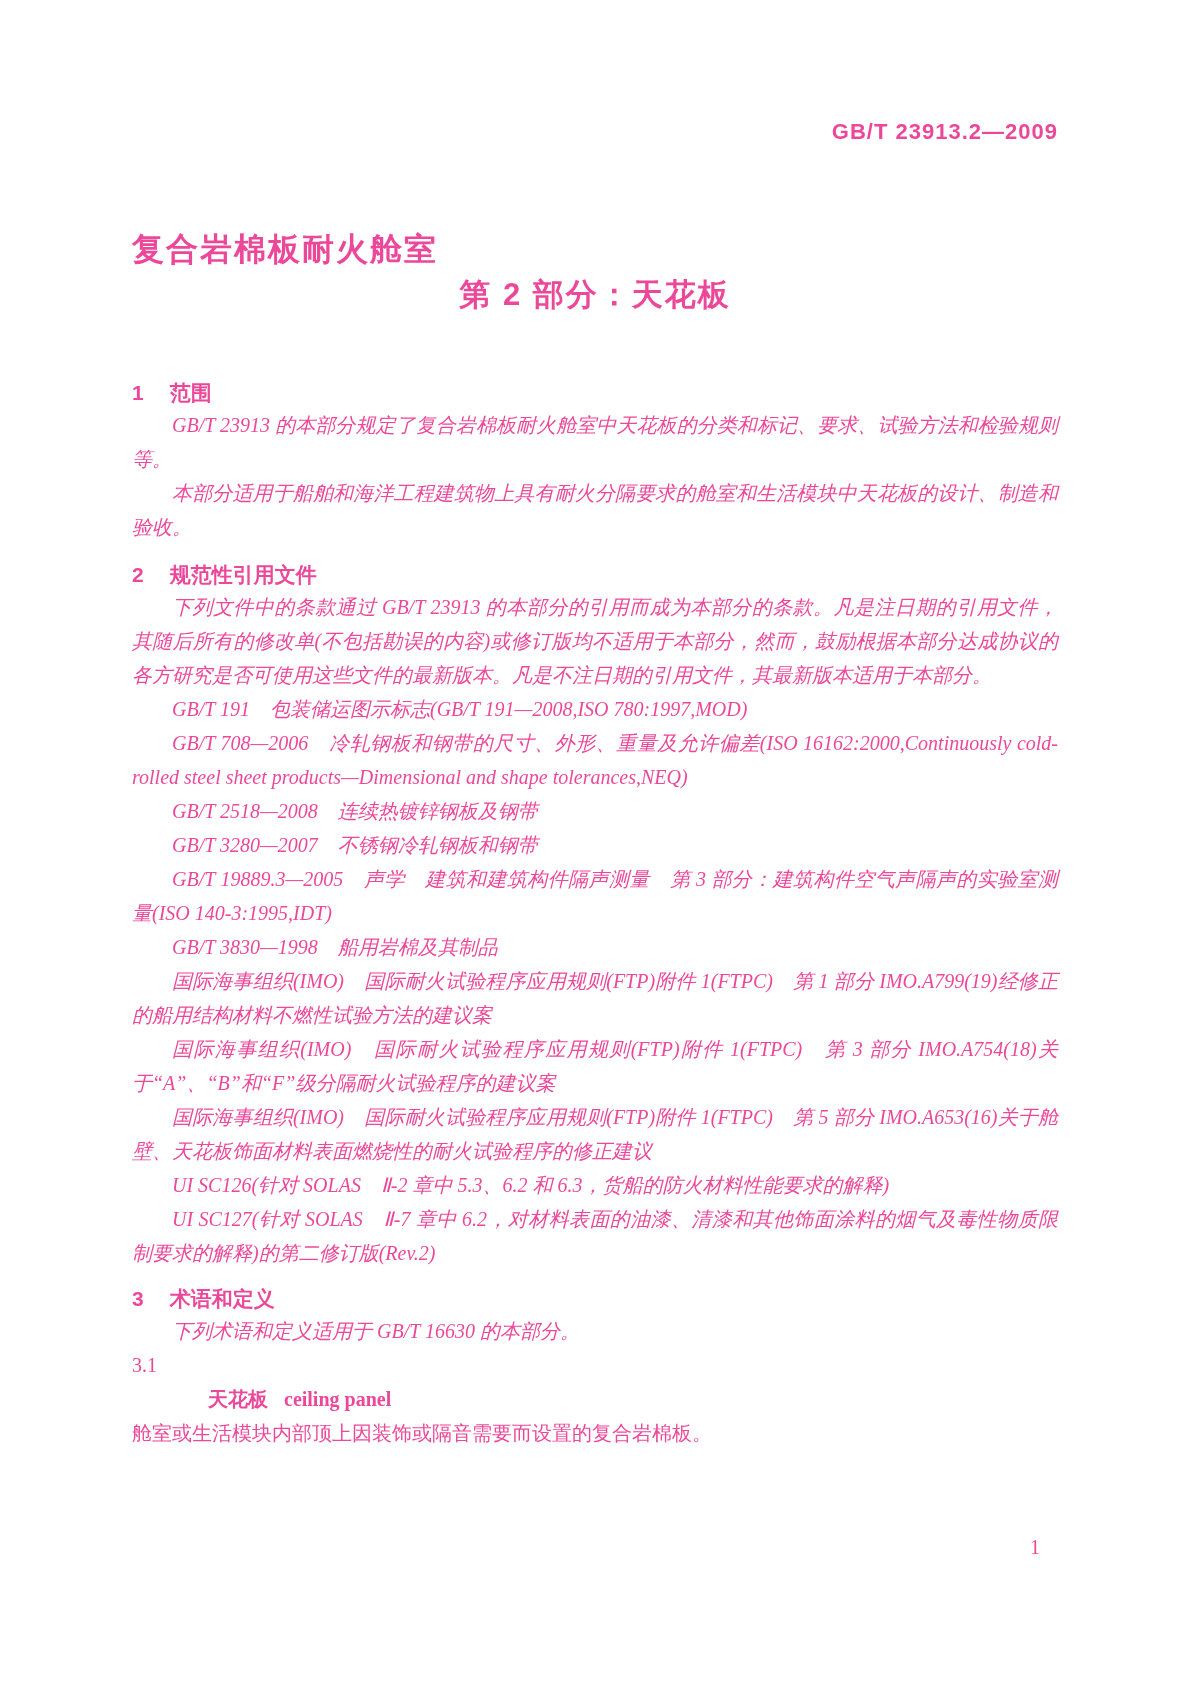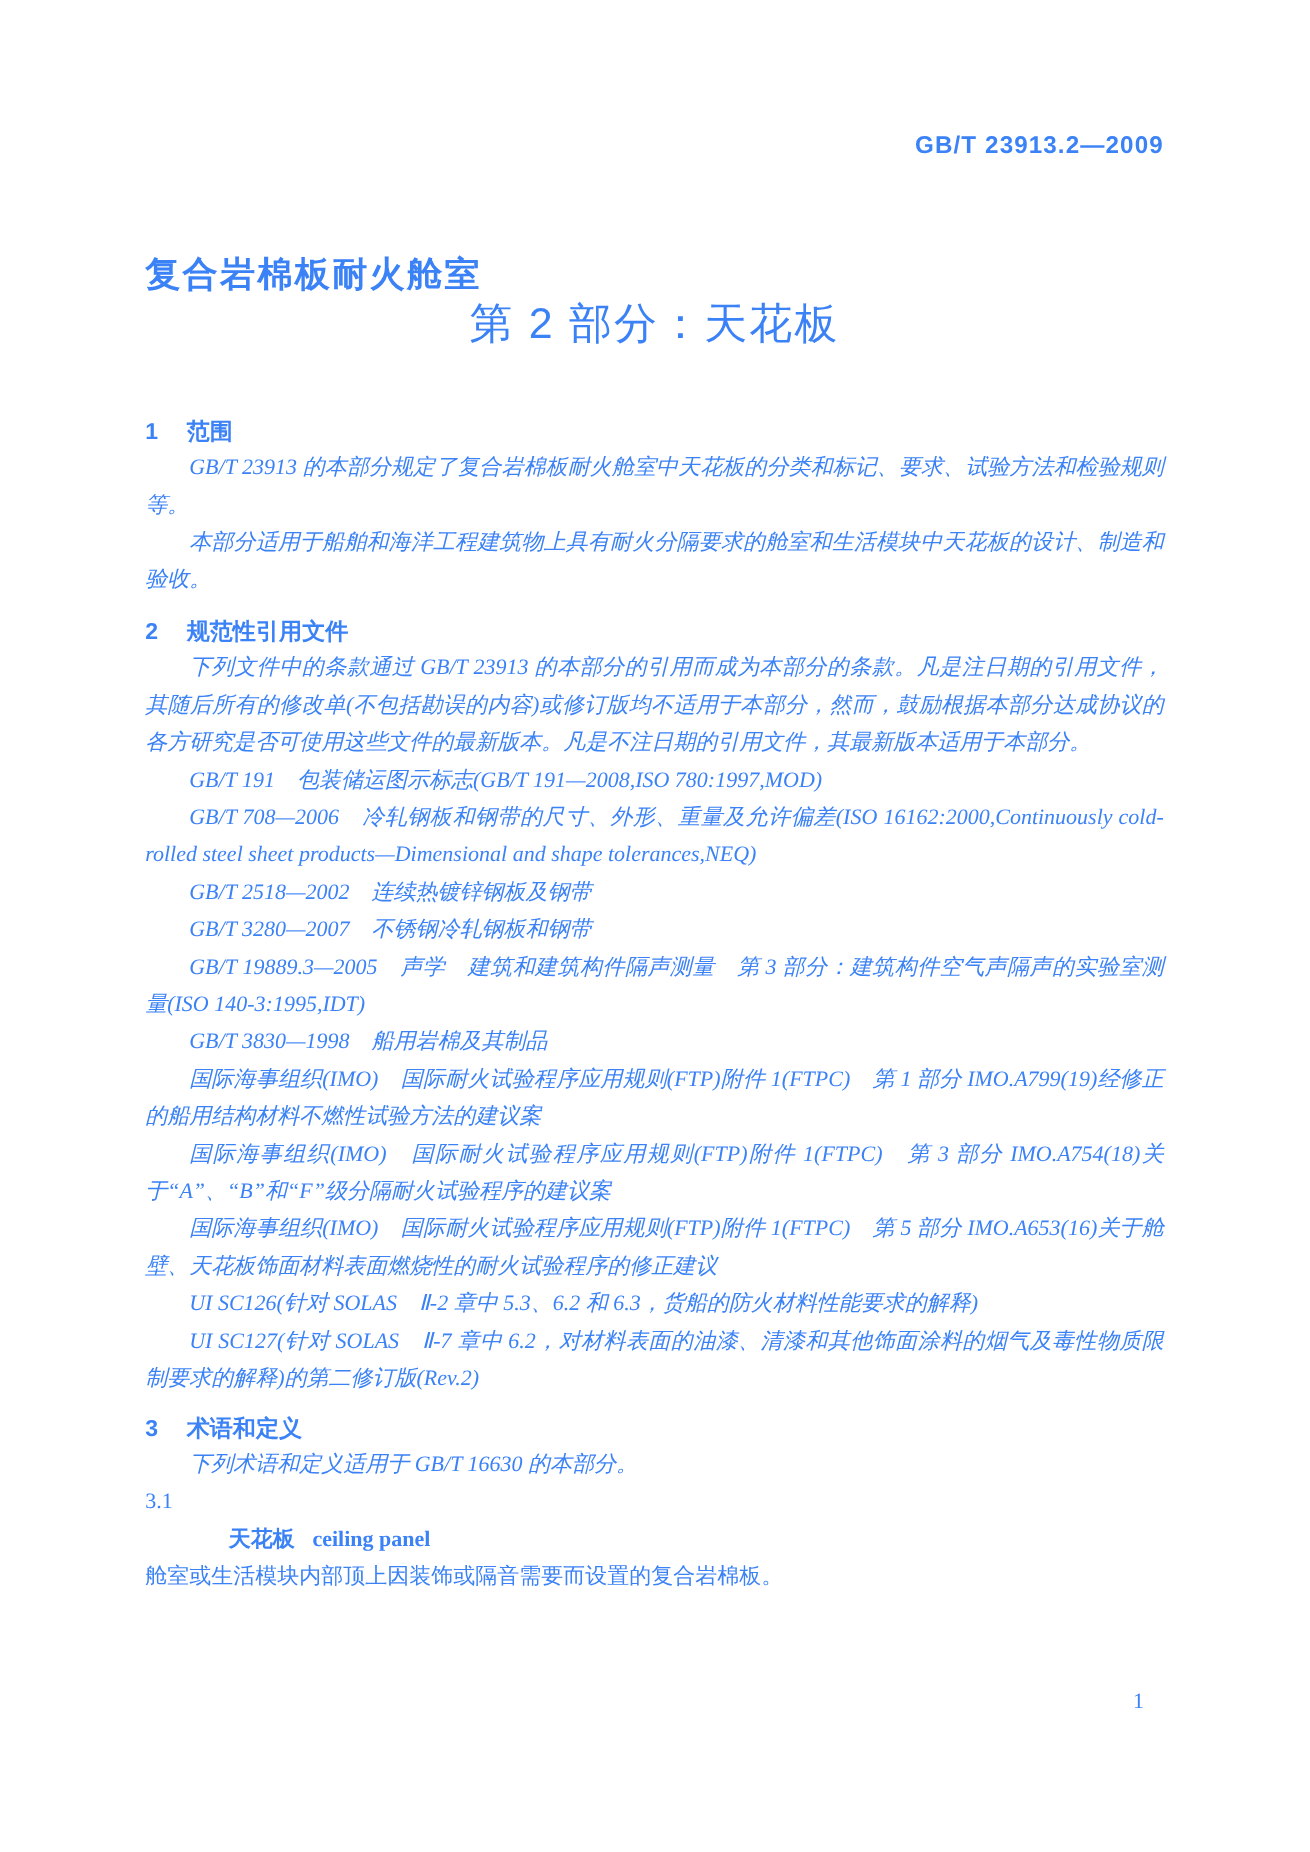--- a/index.html
+++ b/index.html
@@ -2,21 +2,21 @@
 <html><head>
 <meta charset="utf-8">
 <style>
   html, body { margin: 0; padding: 0; background: #888; }
   .page {
     position: relative;
     width: 1191px;
     height: 1684px;
     margin: 0 auto;
     background: #ffffff;
-    color: #3b82f6;
+    color: #ec4899;
     overflow: hidden;
   }
   .content {
     position: absolute;
     left: 132px;
     top: 0;
     width: 926px;
     padding-top: 118px;
   }
   .std-number {
@@ -33,22 +33,22 @@
     font-family: "Liberation Sans", sans-serif;
     font-weight: 700;
     font-size: 32px;
     line-height: 38px;
     letter-spacing: 2px;
   }
   .title-line2 {
     margin-top: 8px;
     text-align: center;
     font-family: "Liberation Sans", sans-serif;
-    font-weight: 400;
-    font-size: 39px;
+    font-weight: 700;
+    font-size: 31px;
     line-height: 38px;
     letter-spacing: 2px;
   }
   .sec-heading {
     font-family: "Liberation Sans", sans-serif;
     font-weight: 700;
     font-size: 21px;
     line-height: 30px;
   }
   .sec-heading .sec-num { display: inline-block; margin-right: 26px; }
@@ -114,21 +114,21 @@
     <p class="body indent after-heading">GB/T 23913 的本部分规定了复合岩棉板耐火舱室中天花板的分类和标记、要求、试验方法和检验规则等。</p>
     <p class="body indent">本部分适用于船舶和海洋工程建筑物上具有耐火分隔要求的舱室和生活模块中天花板的设计、制造和验收。</p>
 
     <div class="sec-heading" id="sec2-heading">
       <span class="sec-num">2</span><span>规范性引用文件</span>
     </div>
     <p class="body indent after-heading-sm">下列文件中的条款通过 GB/T 23913 的本部分的引用而成为本部分的条款。凡是注日期的引用文件，其随后所有的修改单(不包括勘误的内容)或修订版均不适用于本部分，然而，鼓励根据本部分达成协议的各方研究是否可使用这些文件的最新版本。凡是不注日期的引用文件，其最新版本适用于本部分。</p>
 
     <p class="body indent">GB/T 191　包装储运图示标志(GB/T 191—2008,ISO 780:1997,MOD)</p>
     <p class="body indent">GB/T 708—2006　冷轧钢板和钢带的尺寸、外形、重量及允许偏差(ISO 16162:2000,Continuously cold-rolled steel sheet products—Dimensional and shape tolerances,NEQ)</p>
-    <p class="body indent">GB/T 2518—2002　连续热镀锌钢板及钢带</p>
+    <p class="body indent">GB/T 2518—2008　连续热镀锌钢板及钢带</p>
     <p class="body indent">GB/T 3280—2007　不锈钢冷轧钢板和钢带</p>
     <p class="body indent">GB/T 19889.3—2005　声学　建筑和建筑构件隔声测量　第 3 部分：建筑构件空气声隔声的实验室测量(ISO 140-3:1995,IDT)</p>
     <p class="body indent">GB/T 3830—1998　船用岩棉及其制品</p>
     <p class="body indent">国际海事组织(IMO)　国际耐火试验程序应用规则(FTP)附件 1(FTPC)　第 1 部分 IMO.A799(19)经修正的船用结构材料不燃性试验方法的建议案</p>
     <p class="body indent">国际海事组织(IMO)　国际耐火试验程序应用规则(FTP)附件 1(FTPC)　第 3 部分 IMO.A754(18)关于“A”、“B”和“F”级分隔耐火试验程序的建议案</p>
     <p class="body indent">国际海事组织(IMO)　国际耐火试验程序应用规则(FTP)附件 1(FTPC)　第 5 部分 IMO.A653(16)关于舱壁、天花板饰面材料表面燃烧性的耐火试验程序的修正建议</p>
     <p class="body indent">UI SC126(针对 SOLAS　Ⅱ-2 章中 5.3、6.2 和 6.3，货船的防火材料性能要求的解释)</p>
     <p class="body indent">UI SC127(针对 SOLAS　Ⅱ-7 章中 6.2，对材料表面的油漆、清漆和其他饰面涂料的烟气及毒性物质限制要求的解释)的第二修订版(Rev.2)</p>
 
     <div class="sec-heading" id="sec3-heading">

